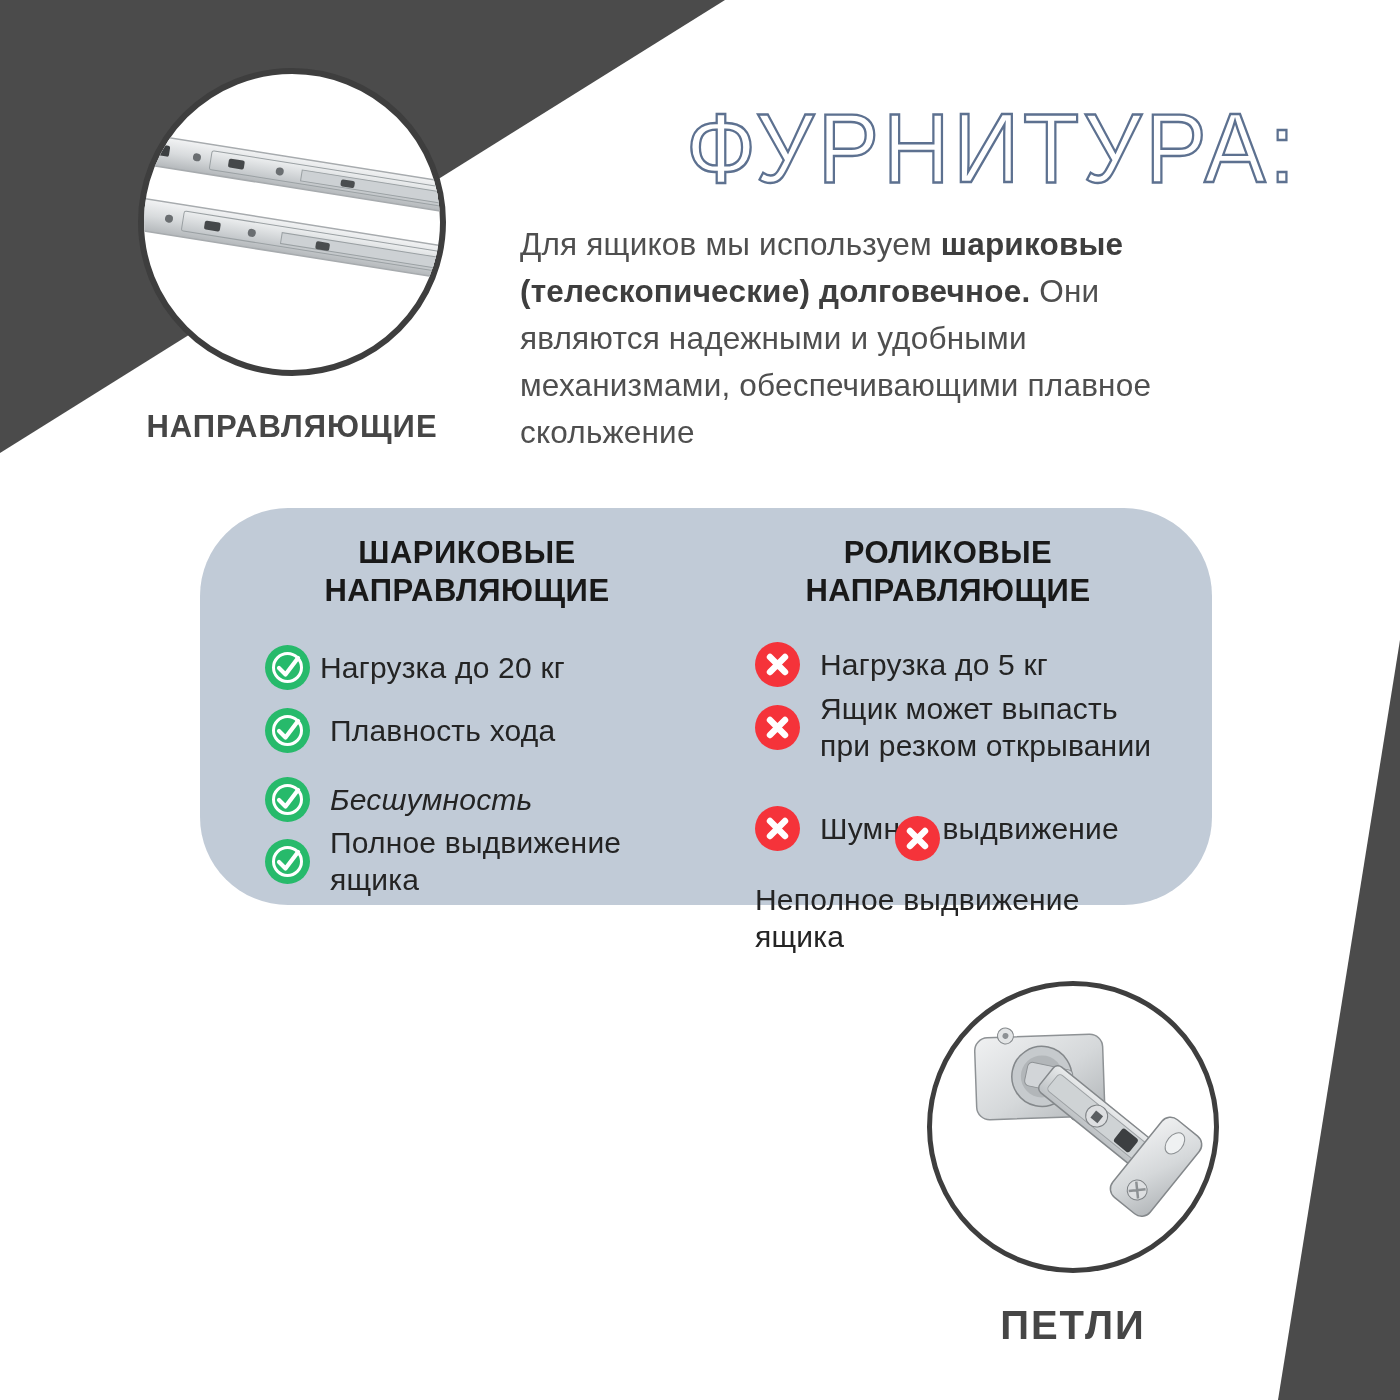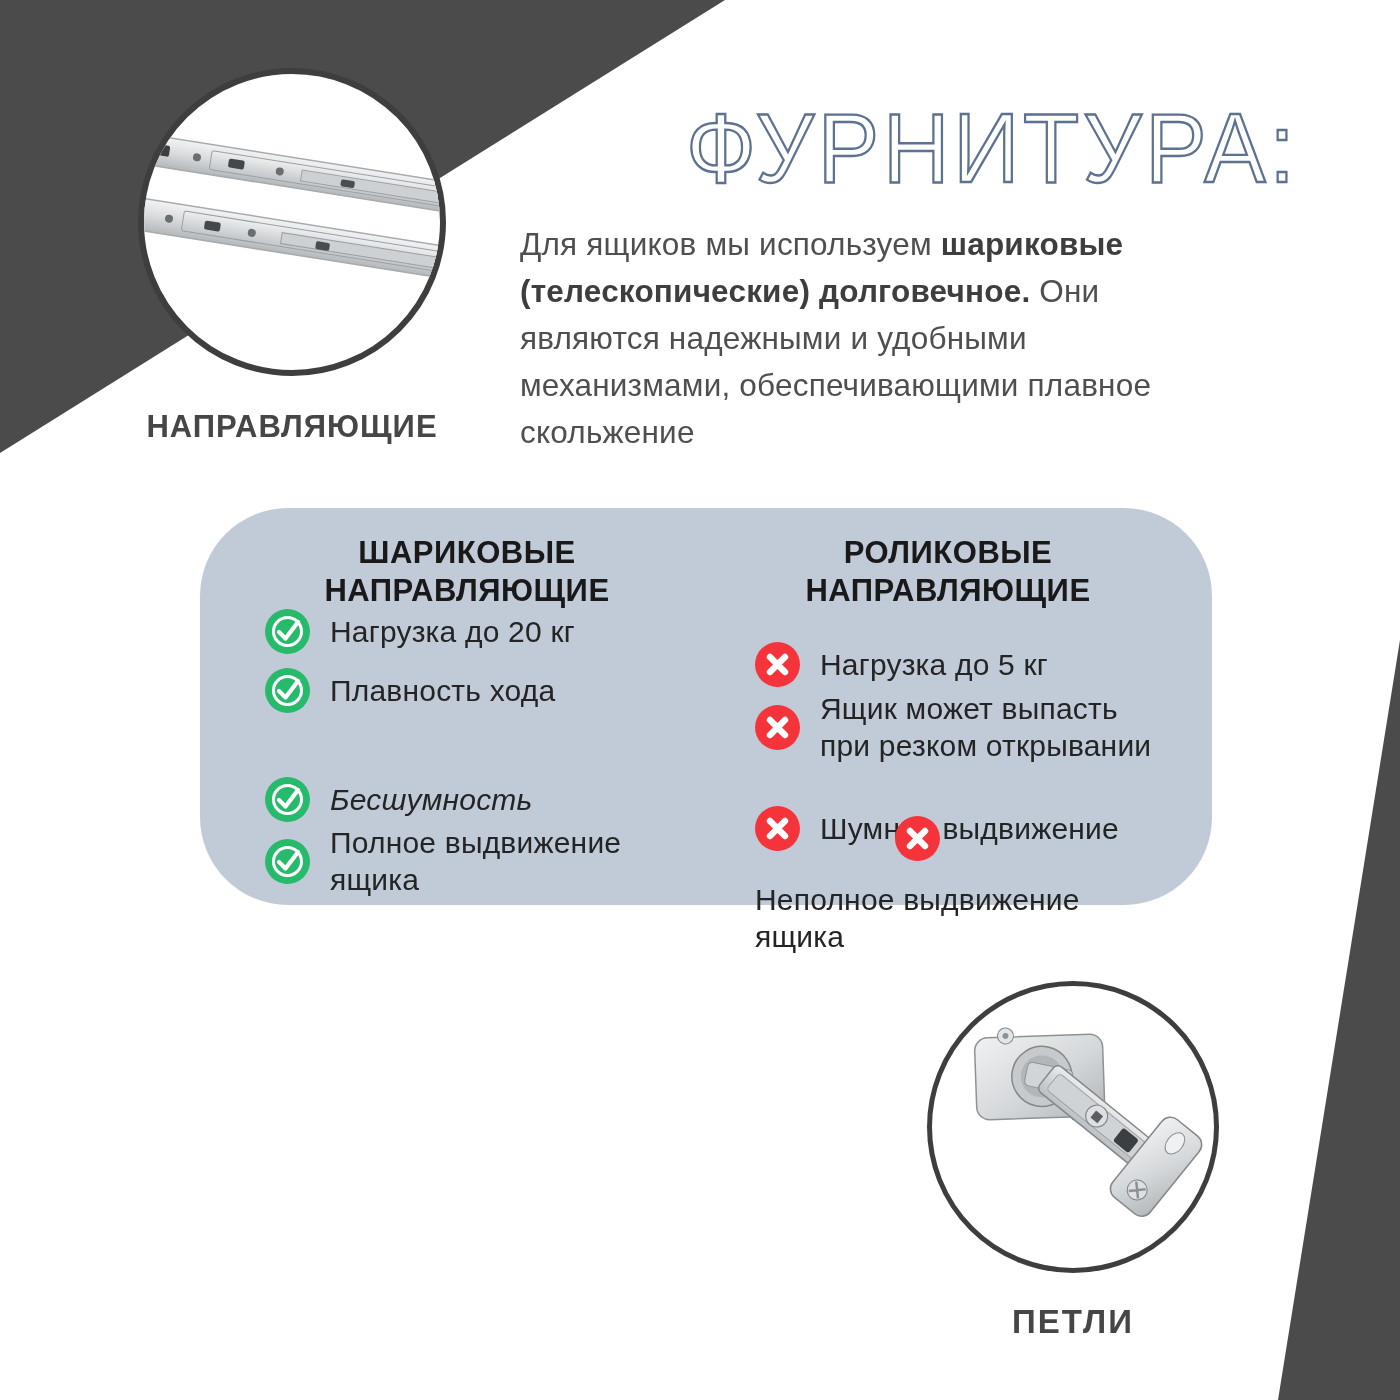--- a/index.html
+++ b/index.html
@@ -10,21 +10,21 @@
   #bg-shapes{position:absolute;left:0;top:0;width:1400px;height:1400px;z-index:0;}
 
   
   .photo-circle{position:absolute;border-radius:50%;background:#ffffff;overflow:hidden;z-index:2;}
   .photo-circle.slides{left:138px;top:68px;width:296px;height:296px;border:6px solid #3e3e3e;}
   .photo-circle.hinge{left:927px;top:981px;width:282px;height:282px;border:5px solid #3e3e3e;}
   .photo-circle svg{display:block;width:100%;height:100%;}
 
   .circle-label{position:absolute;z-index:2;text-align:center;font-weight:700;color:#464646;}
   .slides-label{left:120px;top:409px;width:344px;font-size:31px;letter-spacing:1px;}
-  .hinge-label{left:927px;top:1303px;width:292px;font-size:33px;letter-spacing:2px;}
+  .hinge-label{left:927px;top:1303px;width:292px;font-size:40px;letter-spacing:2px;}
 
   
   .main-title{
     position:absolute;left:686px;top:94px;z-index:1;margin:0;
     font-size:99px;font-weight:500;letter-spacing:4px;line-height:1.1;
     color:#ffffff;-webkit-text-stroke:2.4px #5d7190;white-space:nowrap;
     transform:scaleX(.93);transform-origin:left top;
   }
 
   
@@ -41,21 +41,21 @@
   .col-heading span{display:block;}
   .heading-left{left:267px;top:534px;}
   .heading-right{left:748px;top:534px;}
 
   .row{position:absolute;display:flex;align-items:center;gap:20px;z-index:2;}
   .row .badge{flex:0 0 45px;width:45px;height:45px;}
   .row .badge svg{display:block;width:45px;height:45px;}
   .item-text{font-size:30px;line-height:37px;color:#242424;letter-spacing:.2px;white-space:pre-line;}
 
   .rowL{left:265px;}  .rowR{left:755px;}
-  .rowL.r1{top:608px;height:46px;} .rowL.r2{top:667px;height:46px;text-align:center;}
+  .rowL.r1{top:644px;height:46px;gap:10px;} .rowL.r2{top:707px;height:46px;text-align:center;}
   .rowL.r3{top:776px;height:46px;font-style:italic;} .rowL.r4{top:822px;height:78px;}
   .rowR.r1{top:641px;height:46px;} .rowR.r2{top:688px;height:78px;}
   .rowR.r3{top:796px;height:46px;margin-top:9px;} .rowR.r4{top:816px;height:78px;flex-direction:column;}
 
   
   .bottom-text{position:absolute;left:290px;top:1036px;width:670px;z-index:1;
     text-align:center;font-size:31.5px;line-height:54px;color:#4f4f4f;letter-spacing:.2px;}
   .bottom-text .line{display:block;}
 </style>
 </head>

